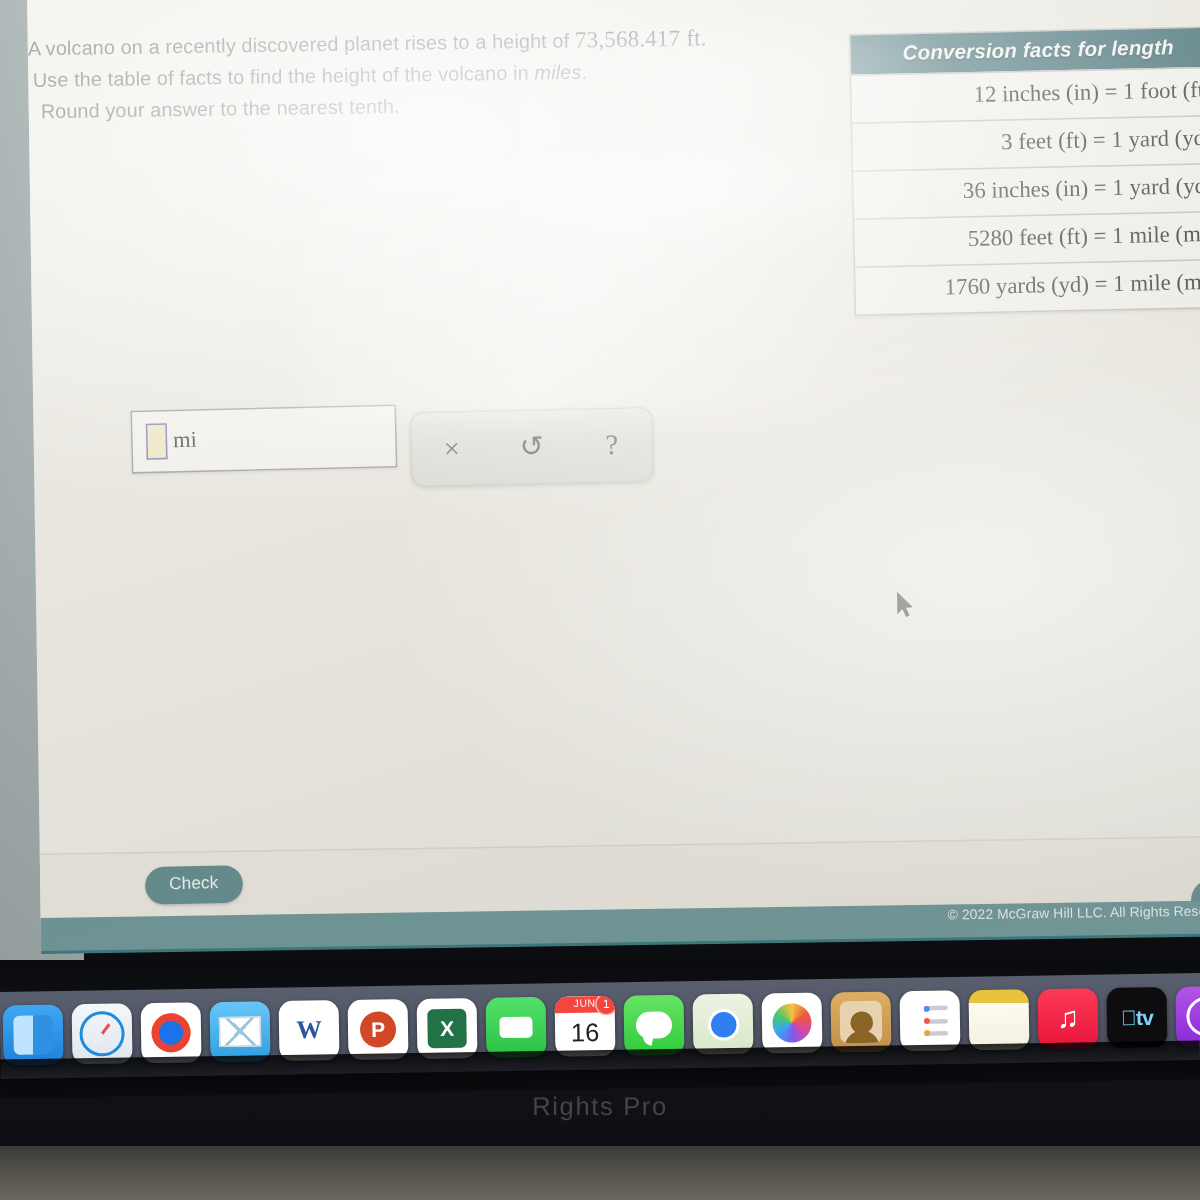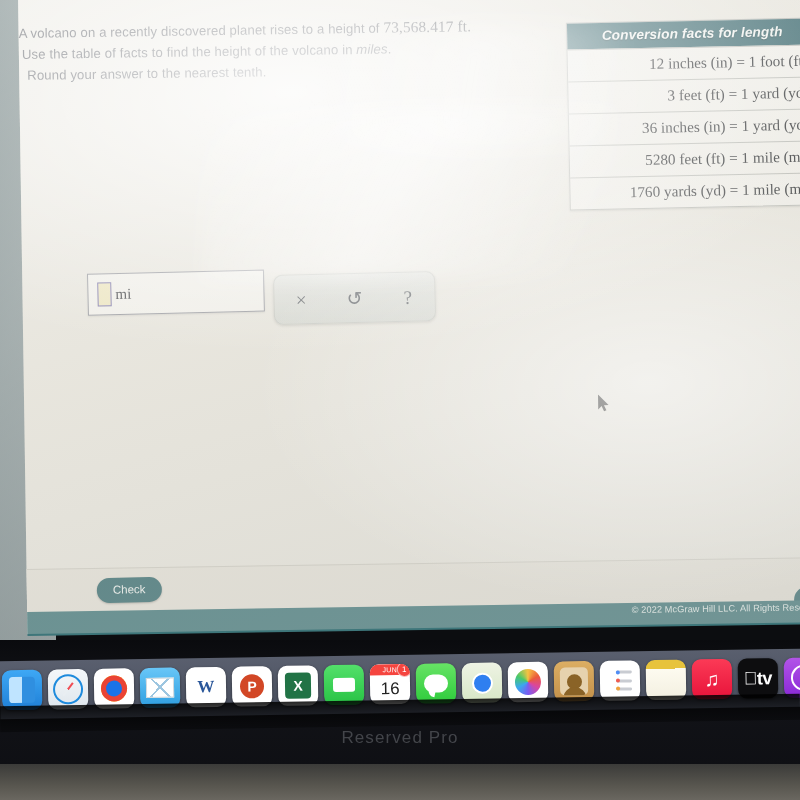--- a/index.html
+++ b/index.html
@@ -315,21 +315,21 @@
   .bubble::after{content:'';position:absolute;left:4px;bottom:-4px;width:7px;height:7px;background:#fff;border-radius:0 0 0 6px;transform:rotate(12deg);}
   .map-pin { width:17px;height:17px;border-radius:50%;background:#2f7ff0;border:2px solid #fff; }
   .photo-flower { width:26px;height:26px;border-radius:50%;
     background: conic-gradient(#f6c242,#eb5a3c,#d946a0,#7a5cf0,#3aa7f0,#49c96a,#f6c242); }
   .contact-head { width:15px;height:15px;border-radius:50%;background:#8a6327; position:relative; }
   .contact-head::after{content:'';position:absolute;left:-4px;top:13px;width:23px;height:11px;border-radius:11px 11px 0 0;background:#8a6327;}
   .rem-lines { width:24px;height:20px; display:flex; flex-direction:column; justify-content:space-between; }
   .rem-lines i { display:block; height:3px; background:#c9ccd2; margin-left:8px; border-radius:2px; }
   .rem-dot { position:absolute; left:8px; width:4px;height:4px;border-radius:50%; }
   .music-note { color:#fff; font-size:20px; }
-  .tv-g { color:#ffffff; font-size:18px; font-weight:bold; letter-spacing:-.5px; }
+  .tv-g { color:#7dd3fc; font-size:14px; font-weight:bold; letter-spacing:-.5px; }
   .pod-g { width:22px;height:22px;border-radius:50%;border:2.5px solid #fff; display:flex;align-items:center;justify-content:center; }
   .pod-g::after { content:''; width:6px;height:11px;border-radius:3px;background:#fff; }
 </style>
 </head>
 <body>
 
 <div id="photo">
 
   <div class="bezel-left">
     <div class="bezel-left-shade"></div>
@@ -447,16 +447,16 @@
     <div class="dock-icon ic-tv">
       <span class="tv-g"><span>tv</span></span>
     </div>
     <div class="dock-icon ic-podcasts">
       <div class="pod-g"></div>
     </div>
 
   </div>
   <div class="dock-strip-shadow"></div>
 
-  <div class="macbook-label">Reserved Pro</div>
+  <div class="macbook-label">Rights Pro</div>
   <div class="desk"></div>
 
 </div>
 
 </body></html>

